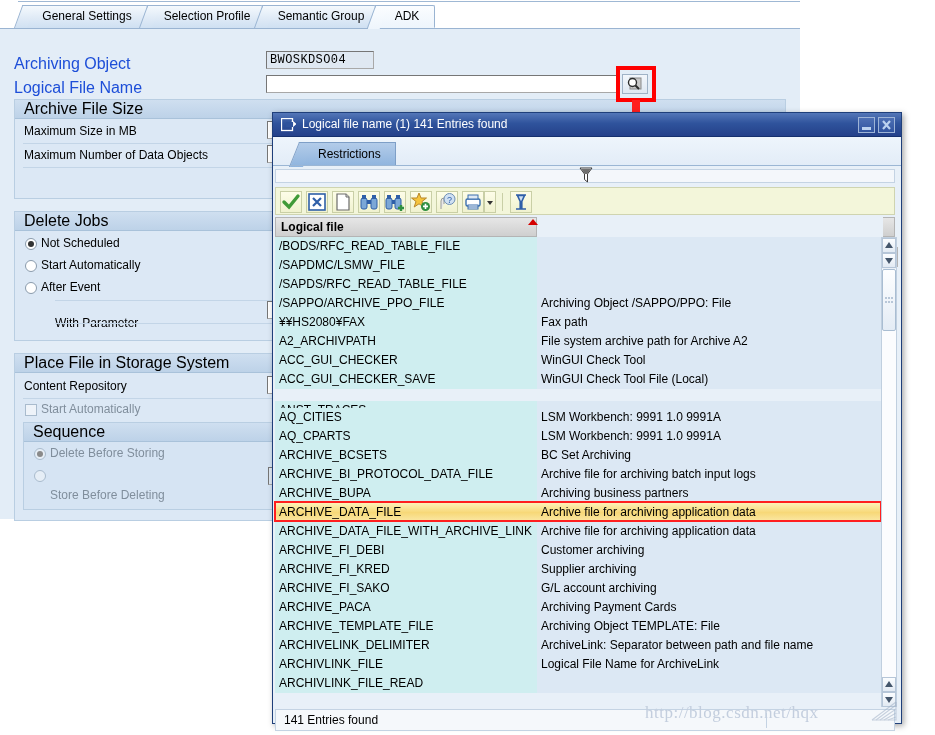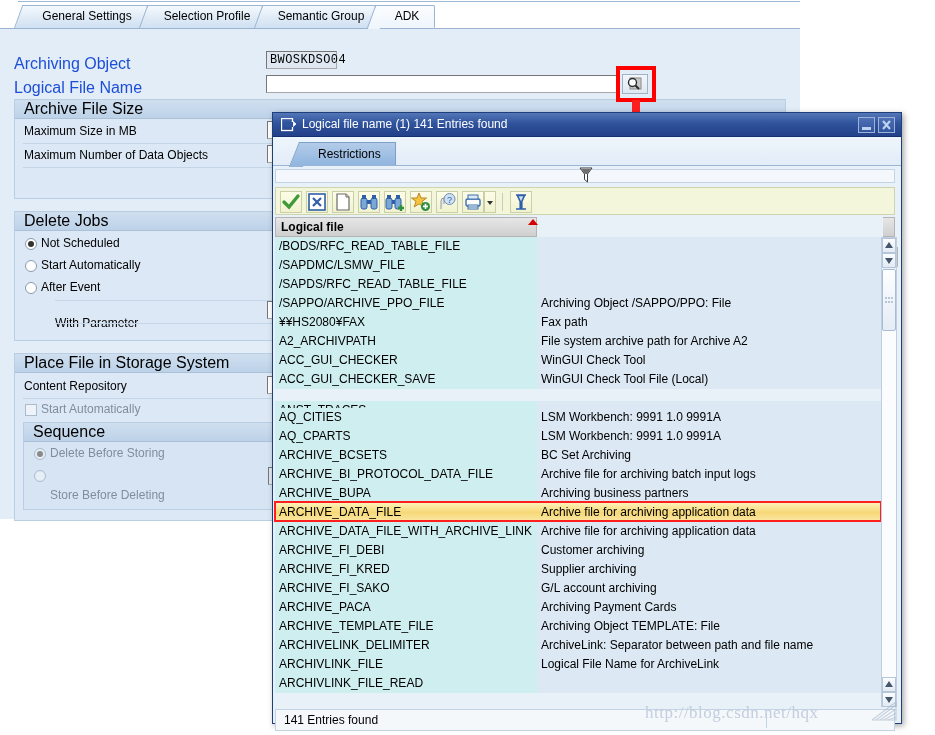--- a/index.html
+++ b/index.html
@@ -169,21 +169,21 @@
     </div>
     <div class="tab sel" style="left:379px;width:56px;">
       <span class="skew"></span>
       <span>ADK</span>
     </div>
   </div>
 
   <div id="content-panel">
 
     <span class="frm-label" style="left:14px;top:26px;">Archiving Object</span>
-    <span class="frm-input gray" style="left:266px;top:22px;width:71px;">BWOSKDSO04</span>
+    <span class="frm-input gray" style="left:266px;top:22px;width:108px;">BWOSKDSO04</span>
 
     <span class="frm-label" style="left:14px;top:50px;">Logical File Name</span>
     <input class="frm-input" style="left: 266px; top: 46px; width: 352px;" type="text" value="">
 
     <div class="groupbox" style="left:14px;top:70px;width:772px;height:100px;">
       <div class="gb-title">Archive File Size</div>
       <span class="gb-row" style="top:24px;">Maximum Size in MB</span>
       <div class="gb-sep" style="left:8px;top:43px;width:756px;"></div>
       <span class="gb-row" style="top:48px;">Maximum Number of Data Objects</span>
       <div class="gb-sep" style="left:8px;top:67px;width:756px;"></div>

